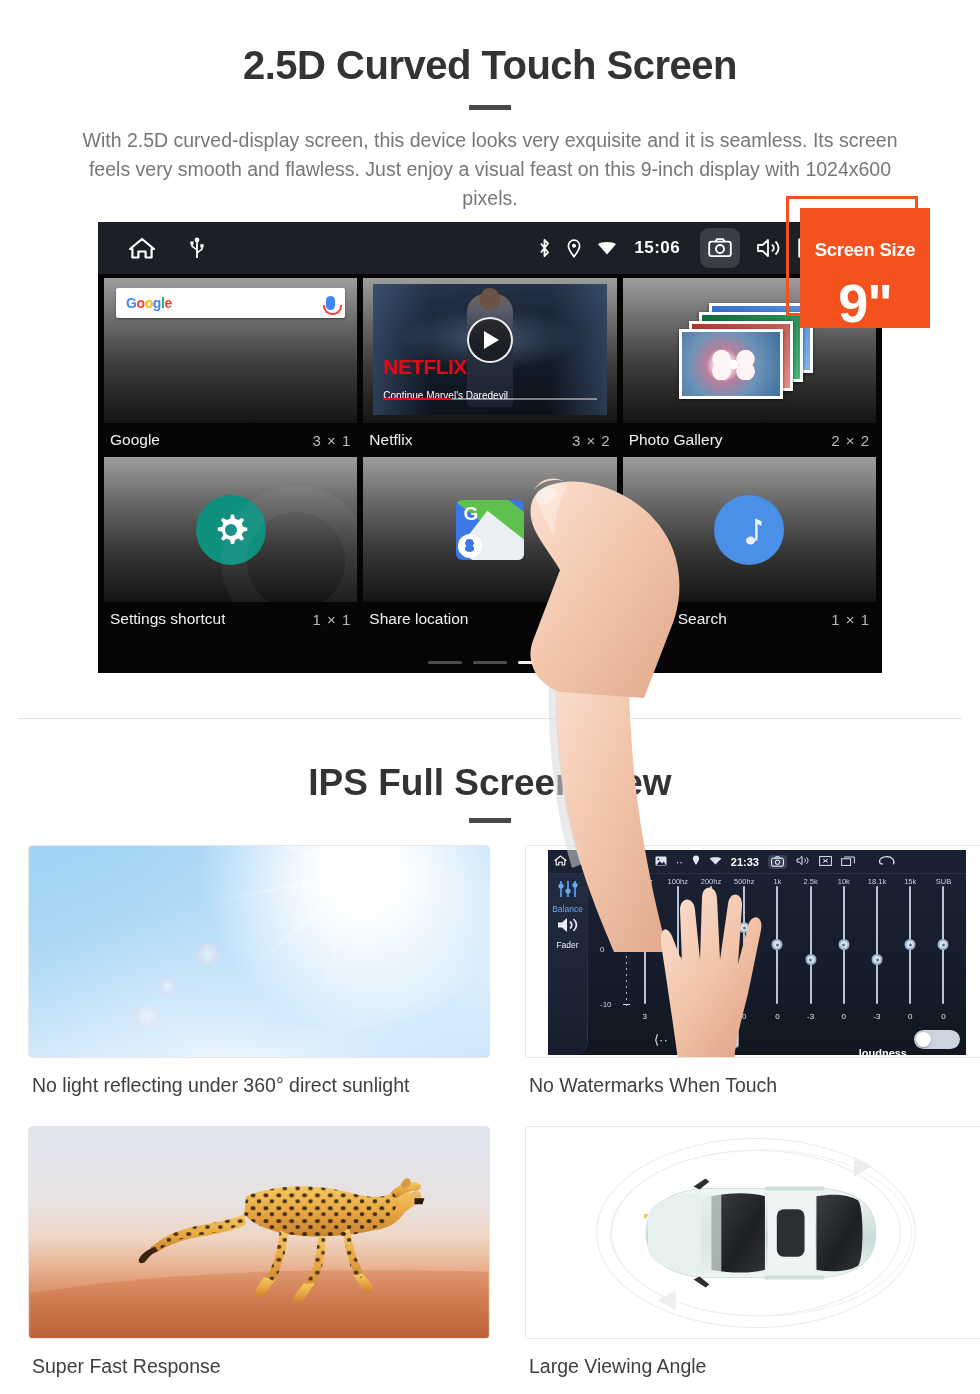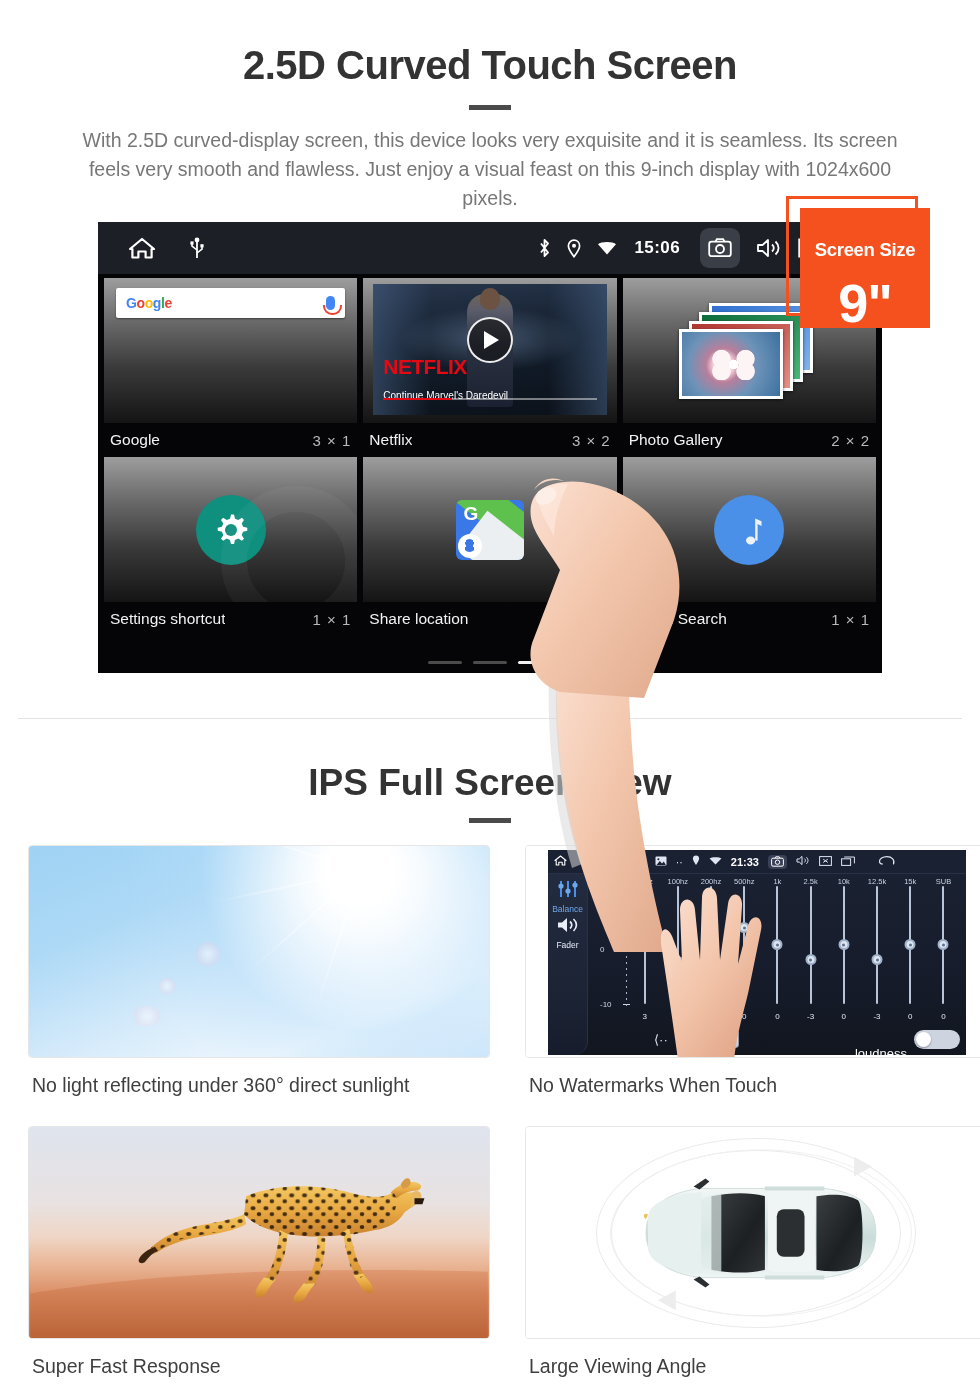--- a/index.html
+++ b/index.html
@@ -346,21 +346,21 @@
     position:absolute; left:40px; right:6px; bottom:5px; height:22px;
     display:flex; align-items:center; gap:8px; padding-left:26px;
   }
   .back-arrow{ color:#dbe3f2; font-size:13px; }
   .custom-btn{
     background:linear-gradient(180deg,#e9edf4,#c3cbd9);
     color:#1a2133; font-size:10.5px; font-weight:bold;
     padding:2px 11px; border-radius:3px; border:1px solid #8f98a8;
   }
   .loud{ margin-left:auto; display:flex; align-items:center; gap:7px; }
-  .loud-lab{ color:#fff; font-size:13px; font-weight:normal;margin-top:28px; }
+  .loud-lab{ color:#fff; font-size:11px; font-weight:bold;margin-top:28px; }
   .toggle{
     width:46px; height:19px; border-radius:11px; background:#cdd4e0; position:relative;
   }
   .toggle::after{
     content:""; position:absolute; left:2px; top:2px; width:15px; height:15px;
     border-radius:50%; background:#fff; box-shadow:0 1px 2px rgba(0,0,0,.35);
   }
   .amp-hand{ position:absolute; left:118px; top:34px; width:150px; height:180px; z-index:6; }
 
   
@@ -687,21 +687,21 @@
 
                 <div class="amp-main">
                   <div class="freq-row">
                     <span>60hz</span>
                     <span>100hz</span>
                     <span>200hz</span>
                     <span>500hz</span>
                     <span>1k</span>
                     <span>2.5k</span>
                     <span>10k</span>
-                    <span>12.5k</span>
+                    <span>18.1k</span>
                     <span>15k</span>
                     <span>SUB</span>
                   </div>
 
                   <div class="sliders">
                     <div class="scale">
                       <span class="num" style="top:0">10</span>
                       <span class="num" style="top:55px">0</span>
                       <span class="num" style="top:110px">-10</span>
                       <span class="tick" style="top:4px"></span>

